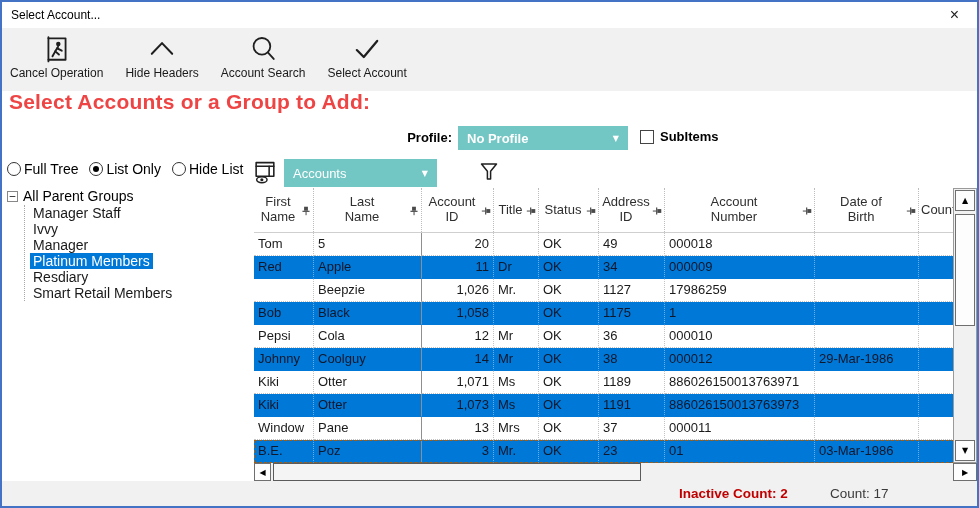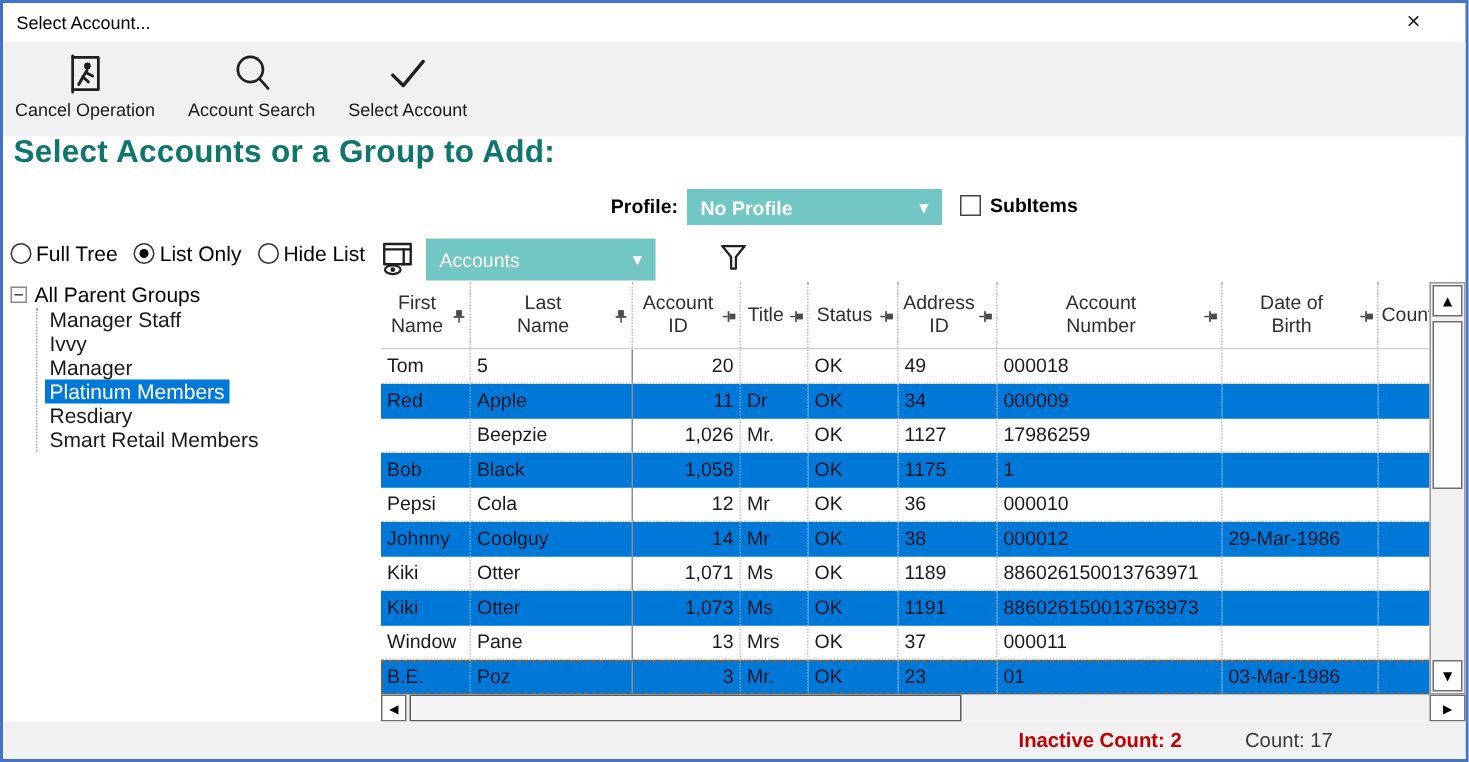--- a/index.html
+++ b/index.html
@@ -4,32 +4,32 @@
 <style>
   :root{
     --accent:#72c6c3; --sel:#0078d7; --border-blue:#4472c4; --red:#c00000;
   }
   *{box-sizing:border-box}
   html,body{width:979px;height:508px;margin:0;padding:0;overflow:hidden;
     font-family:"Liberation Sans",sans-serif;background:#fff;}
   .window{position:absolute;inset:0;border:2px solid var(--border-blue);background:#fff;}
   .inner{position:relative;width:100%;height:100%;}
 
-  .titlebar{position:absolute;left:0;top:0;right:16px;height:26px;background:#fff;}
+  .titlebar{position:absolute;left:0;top:0;right:4px;height:26px;background:#fff;}
   .title{position:absolute;left:9px;top:6px;font-size:12px;color:#000;}
   .close{position:absolute;right:14px;top:3px;font-size:16px;color:#222;cursor:pointer;line-height:20px;}
 
   .toolbar{position:absolute;left:0;top:26px;right:0;height:63px;background:#f1f1f1;
     display:flex;align-items:flex-start;padding:5px 0 0 8px;gap:22px;}
   .tbtn{display:flex;flex-direction:column;align-items:center;gap:1px;cursor:pointer;text-align:right;}
   .ticon{height:32px;display:flex;align-items:center;}
   .ticon svg{display:block}
   .tlabel{font-size:12px;color:#1a1a1a;white-space:nowrap;}
 
-  .heading{position:absolute;left:7px;top:88px;font-size:21px;font-weight:bold;color:#0f766e;letter-spacing:.2px;}
+  .heading{position:absolute;left:7px;top:88px;font-size:21px;font-weight:bold;color:#ef4444;letter-spacing:.2px;}
 
   .profile-label{position:absolute;left:388px;top:128px;width:62px;text-align:right;font-size:13px;font-weight:bold;}
   .dropdown{background:var(--accent);color:#fff;font-size:13px;display:flex;align-items:center;
     justify-content:space-between;padding:0 9px;cursor:pointer;gap:32px;}
   .profile-dd{position:absolute;left:456px;top:124px;width:170px;height:24px;}
   .profile-dd .val{font-weight:bold;}
   .dd-arrow{font-size:8px;color:#fff;font-family:"DejaVu Sans",sans-serif;}
   .subitems-cb{position:absolute;left:638px;top:128px;width:14px;height:14px;border:1px solid #444;background:#fff;cursor:pointer;}
   .subitems-label{position:absolute;left:658px;top:127px;font-size:13px;font-weight:bold;}
 
@@ -106,20 +106,30 @@
                 <path d="M12.4 16.2 L15.8 19.2"></path>
                 <path d="M14.2 13.4 L18.4 15.6"></path>
               </g>
             </svg>
           </span>
      <span class="tlabel">Cancel Operation</span>
    </div>
         <div class="tbtn">
      <span class="ticon">
             <svg width="30" height="30" viewBox="0 0 28 28">
+              <g fill="none" stroke="#1f1f1f" stroke-linecap="round" stroke-linejoin="round" stroke-width="1.9">
+     <path d="M4.5 18.5 L14 8.5 L23.5 18.5"></path>
+              </g>
+            </svg>
+          </span>
+     <span class="tlabel">Hide Headers</span>
+   </div>
+        <div class="tbtn">
+     <span class="ticon">
+            <svg width="30" height="30" viewBox="0 0 28 28">
               <g fill="none" stroke="#1f1f1f" stroke-linecap="round" stroke-linejoin="round" stroke-width="1.7">
      <circle cx="13" cy="11.5" r="7.8"></circle>
                 <path d="M18.7 17.3 L24 23.3"></path>
               </g>
             </svg>
           </span>
      <span class="tlabel">Account Search</span>
    </div>
         <div class="tbtn">
      <span class="ticon">

